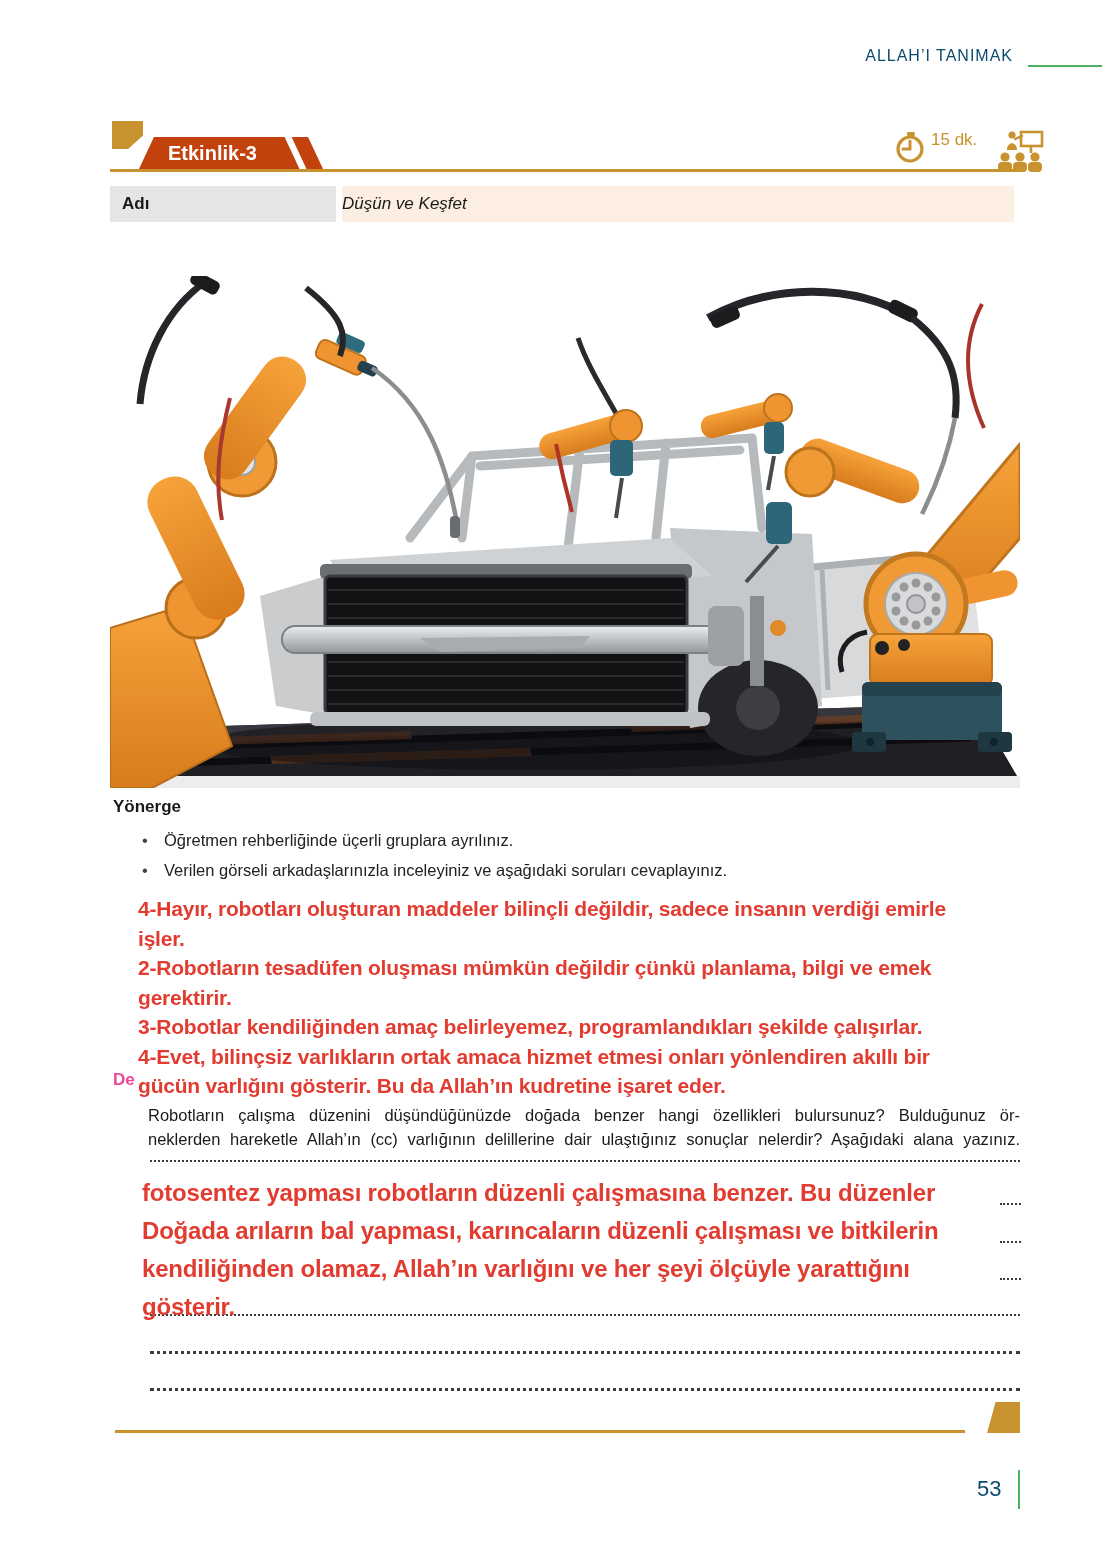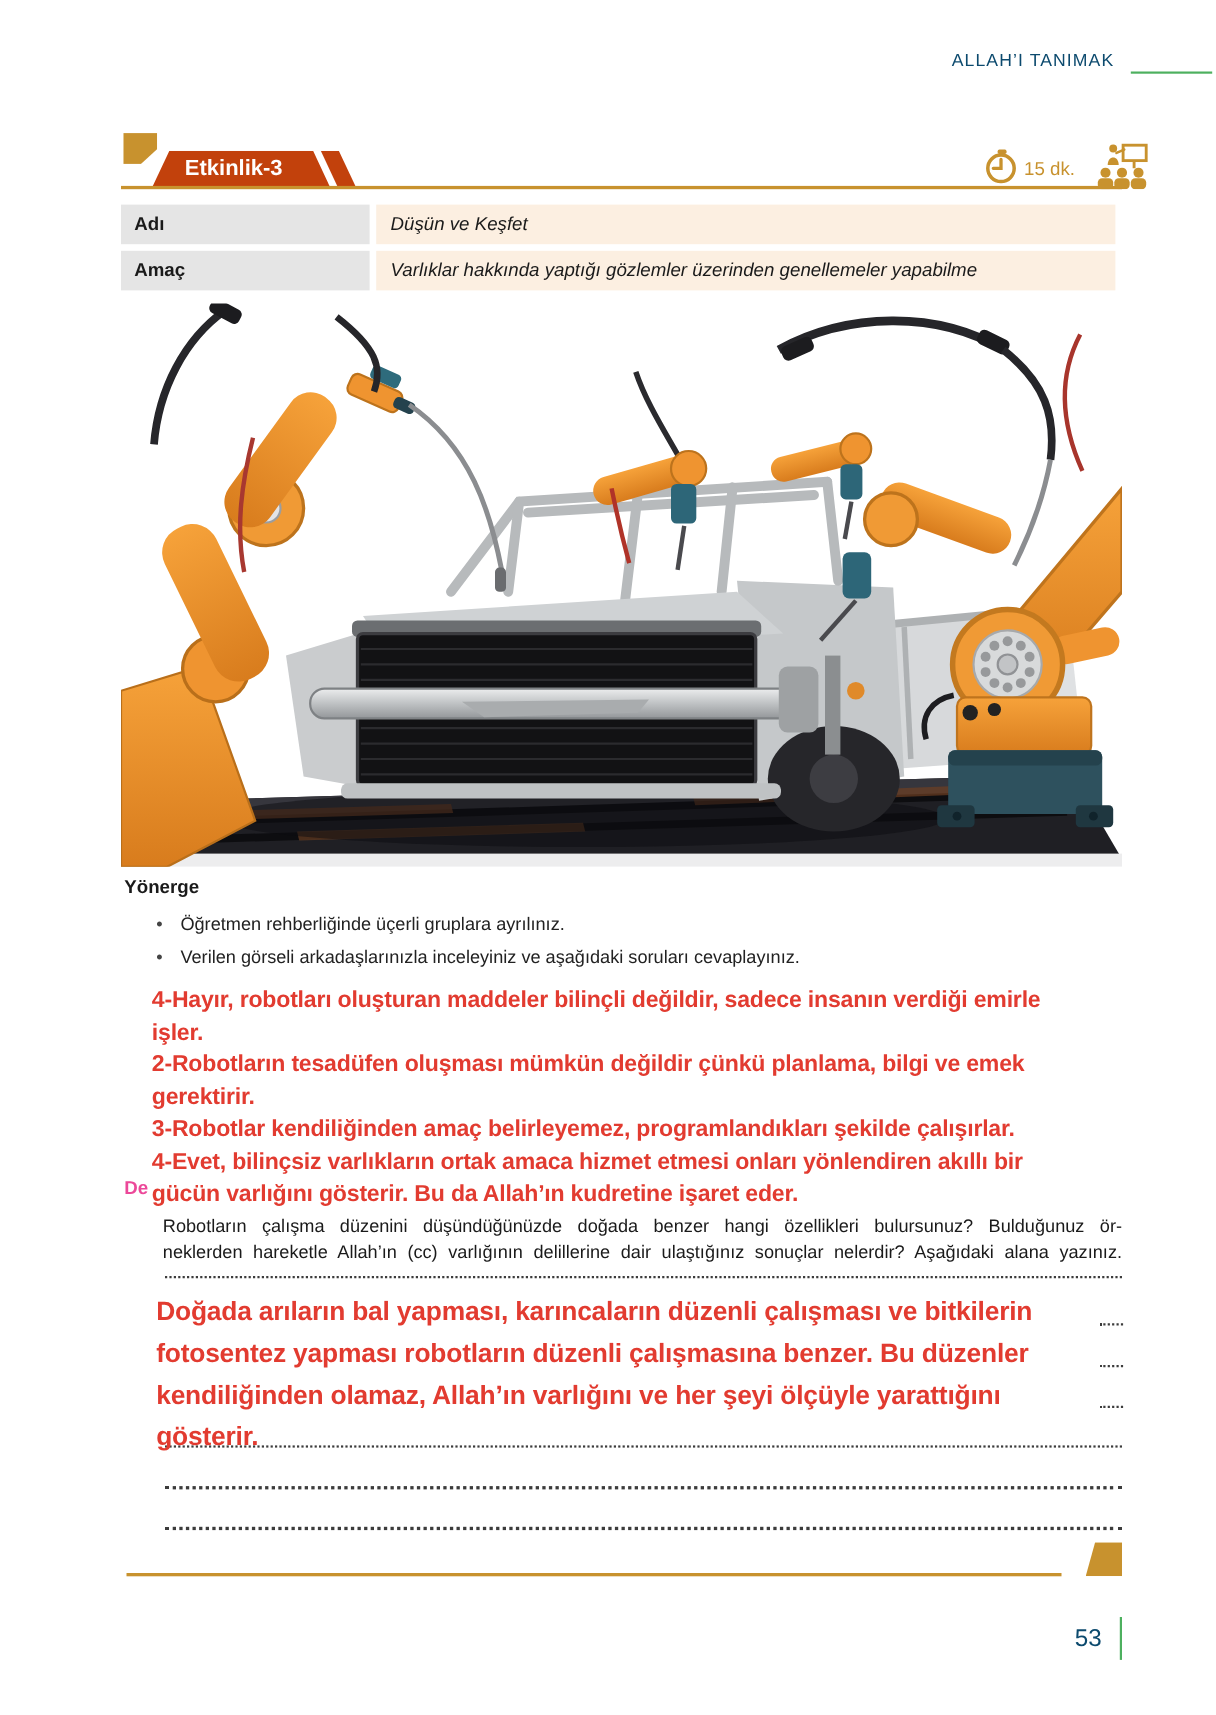--- a/index.html
+++ b/index.html
@@ -11,28 +11,28 @@
   .chapter-title{position:absolute;top:47px;right:92px;font-size:16px;letter-spacing:1px;color:#0c4a6e;}
   .chapter-rule{position:absolute;top:65px;left:1028px;width:74px;height:2px;background:#4db05f;}
   
   .corner-square{position:absolute;left:112px;top:121px;width:31px;height:28px;background:#c8922e;
     clip-path:polygon(0 0,100% 0,100% 52%,52% 100%,0 100%);}
   .banner{position:absolute;left:138px;top:137px;width:186px;height:34px;background:#c2410c;
     clip-path:polygon(16px 0,calc(100% - 16px) 0,100% 100%,0 100%);}
   .banner-label{position:absolute;left:30px;top:5px;color:#fff;font-size:20px;font-weight:bold;}
   .banner-slash{position:absolute;right:24px;top:-3px;width:7px;height:42px;background:#fff;transform:skewX(25deg);}
   .banner-rule{position:absolute;left:110px;top:169px;width:910px;height:3px;background:#c8922e;}
-  .meta-icons{position:absolute;left:893px;top:130px;display:flex;align-items:center;gap:10px;}
+  .meta-icons{position:absolute;left:893px;top:130px;display:flex;gap:10px;}
   .duration-label{color:#c8922e;font-size:17px;margin-left:-6px;}
   
   .info-row{position:absolute;left:110px;height:36px;display:flex;}
   .info-row .cell-label{width:226px;background:#e5e5e5;display:flex;align-items:center;padding-left:12px;
     box-sizing:border-box;font-weight:bold;font-size:17px;}
   .info-row .cell-value{width:672px;margin-left:6px;background:#fcefe1;display:flex;align-items:center;
-    padding-left:13px;box-sizing:border-box;font-style:italic;font-size:17px;}
+    box-sizing:border-box;font-style:italic;font-size:17px;}
   .row-1{top:186px;} .row-2{top:228px;}
   
   .figure{position:absolute;left:110px;top:276px;width:910px;height:512px;background:#fff;}
   
   .yonerge-heading{position:absolute;left:113px;top:797px;font-size:17px;font-weight:bold;}
   .bullet{position:absolute;left:142px;display:flex;font-size:16.5px;color:#222;}
   .bullet .dot{width:22px;color:#444;}
   .bullet-1{top:831px;} .bullet-2{top:861px;}
   
   .hand1{position:absolute;left:138px;top:894px;width:900px;color:#e23b30;font-weight:bold;
@@ -99,24 +99,20 @@
             <rect x="33" y="32" width="14" height="10" rx="4"></rect>
         </g>
       </svg>
     </span>
   </div>
 
   <div class="info-row row-1">
     <div class="cell-label">Adı</div>
     <div class="cell-value">Düşün ve Keşfet</div>
   </div>
-  <div class="info-row row-2">
-    <div class="cell-label">Amaç</div>
-    <div class="cell-value">Varlıklar hakkında yaptığı gözlemler üzerinden genellemeler yapabilme</div>
-  </div>
 
   <div class="figure" aria-label="Orange industrial robot arms welding gray car body frames on an automotive assembly line conveyor">
     <svg width="910" height="512" viewBox="0 0 910 512">
       <defs>
         <linearGradient id="org" x1="0" y1="0" x2="0" y2="1">
           <stop offset="0" stop-color="#f6a23a"></stop>
             <stop offset="1" stop-color="#d87c1d"></stop>
         </linearGradient>
         <linearGradient id="met" x1="0" y1="0" x2="0" y2="1">
           <stop offset="0" stop-color="#ecedee"></stop>
@@ -291,22 +287,22 @@
 
   <div class="dotline dl-full dl-1"></div>
   <div class="dotline dl-stub dl-s1"></div>
   <div class="dotline dl-stub dl-s2"></div>
   <div class="dotline dl-stub dl-s3"></div>
   <div class="dotline dl-full dl-2"></div>
   <div class="dotline dl-full dl-3"></div>
   <div class="dotline dl-full dl-4"></div>
 
   <div class="hand2">
+    <div>fotosentez yapması robotların düzenli çalışmasına benzer. Bu düzenler</div>
     <div>Doğada arıların bal yapması, karıncaların düzenli çalışması ve bitkilerin</div>
-    <div>fotosentez yapması robotların düzenli çalışmasına benzer. Bu düzenler</div>
     <div>kendiliğinden olamaz, Allah’ın varlığını ve her şeyi ölçüyle yarattığını</div>
     <div>gösterir.</div>
   </div>
 
   <div class="footer-rule"></div>
   <div class="footer-shape"></div>
   <div class="page-number">53</div>
   <div class="page-number-bar"></div>
 
 </div>

